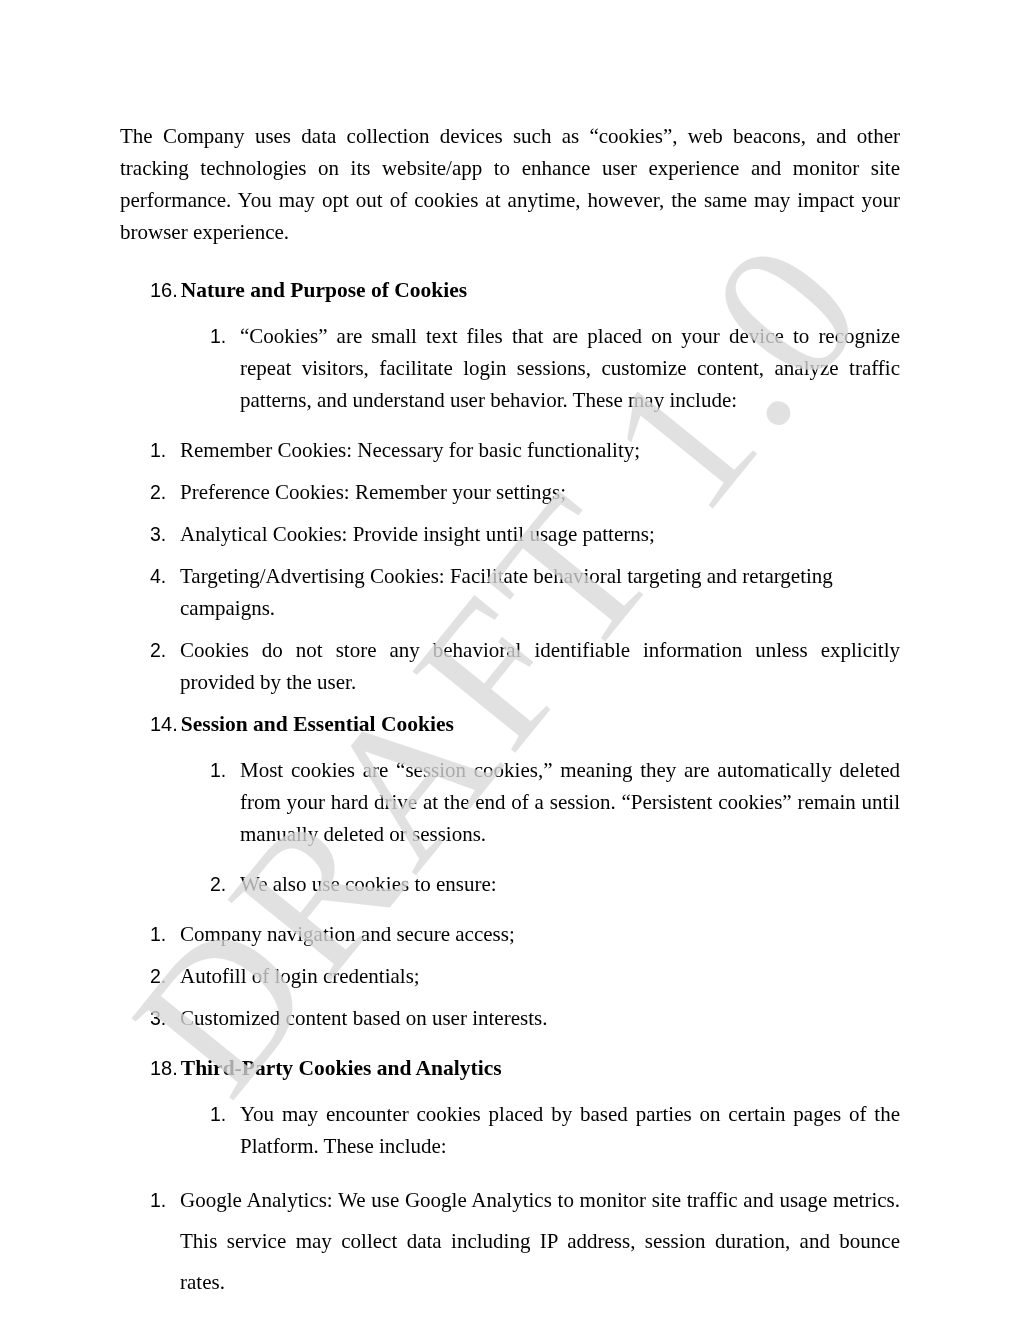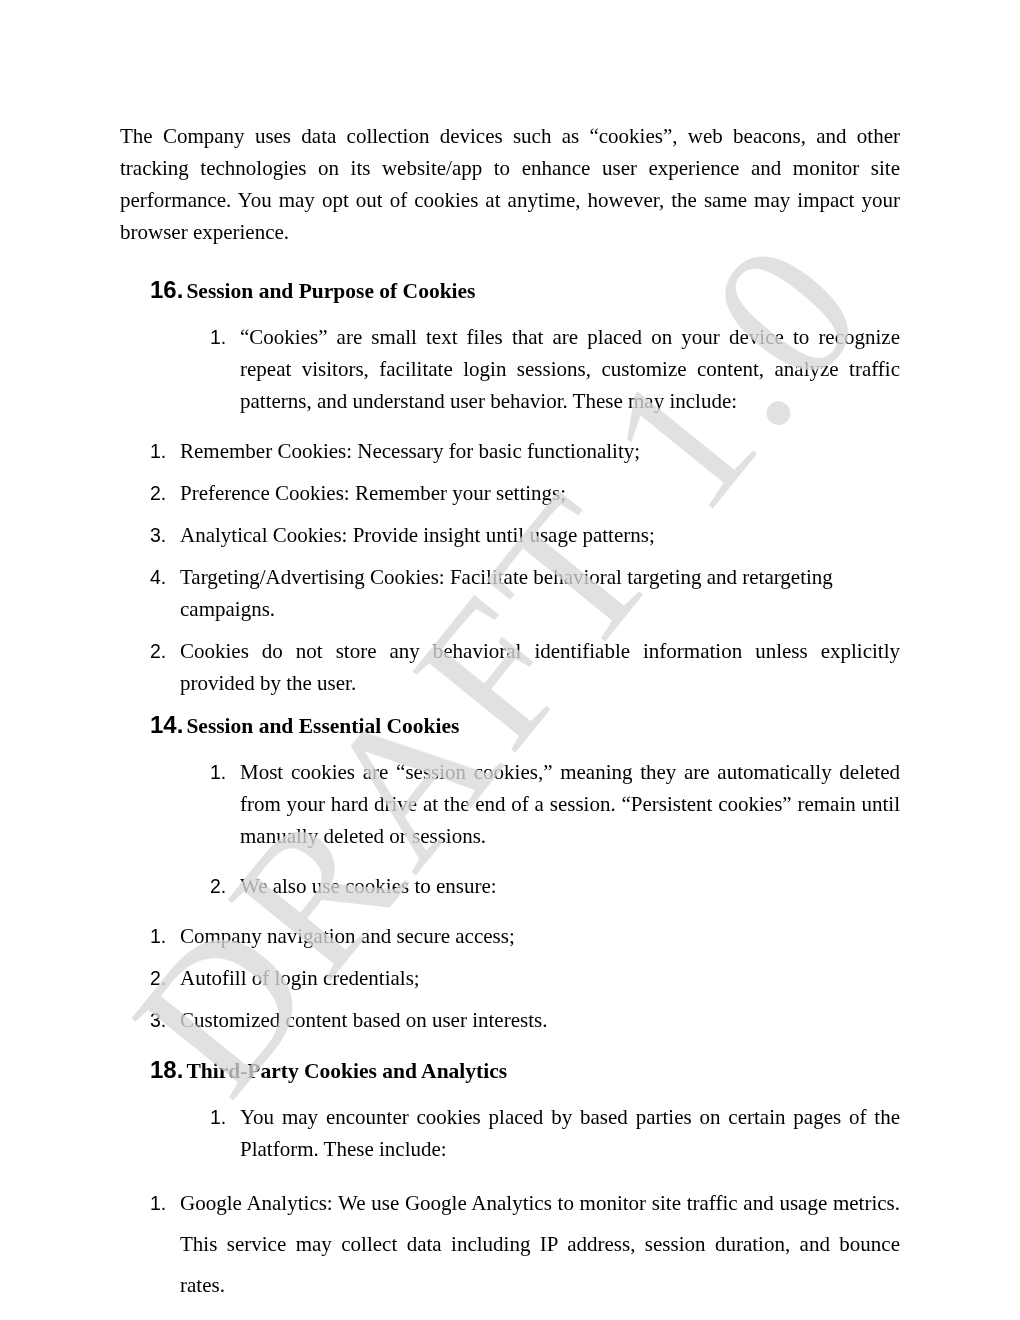--- a/index.html
+++ b/index.html
@@ -26,22 +26,22 @@
   
   .intro { margin: 0 0 26px 0; font-family: Liberation Serif, serif; }
 
   
   .heading {
     margin: 0 0 14px 30px;
     white-space: nowrap;
   }
   .heading .hnum {
     font-family: "Liberation Sans", "DejaVu Sans", sans-serif;
-    font-size: 24px;
-    font-weight: 700;
+    font-size: 20px;
+    font-weight: 400;
     margin-right: 3px;
   }
   .heading .htitle {
     font-weight: 700;
     font-size: 21.5px;
   }
   .h18 { margin-top: 18px; }
 
   
   .l2 {
@@ -92,21 +92,21 @@
 </head>
 <body>
 
 <div class="sheet">
 
   <div class="watermark">DRAFT 1.0</div>
 
   <p class="intro just">The Company uses data collection devices such as “cookies”, web beacons, and other tracking technologies on its website/app to enhance user experience and monitor site performance. You may opt out of cookies at anytime, however, the same may impact your browser experience.</p>
 
   <div class="heading">
-    <span class="hnum">16.</span><span class="htitle">Session and Purpose of Cookies</span>
+    <span class="hnum">16.</span><span class="htitle">Nature and Purpose of Cookies</span>
   </div>
 
   <div class="l2">
     <span class="num">1.</span>
     <div class="just">“Cookies” are small text files that are placed on your device to recognize repeat visitors, facilitate login sessions, customize content, analyze traffic patterns, and understand user behavior. These may include:</div>
   </div>
 
   <div class="l1">
     <span class="num">1.</span>
     <div>Remember Cookies: Necessary for basic functionality;</div>

